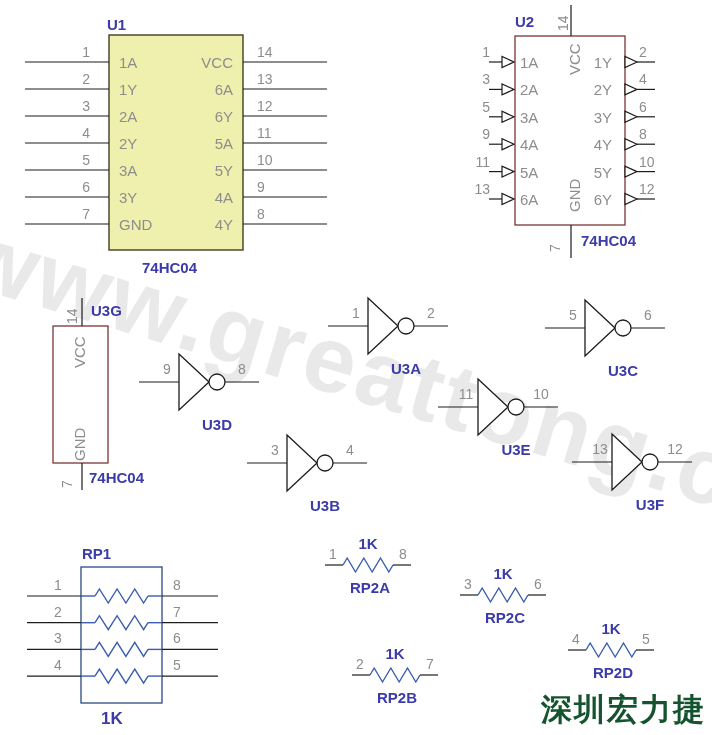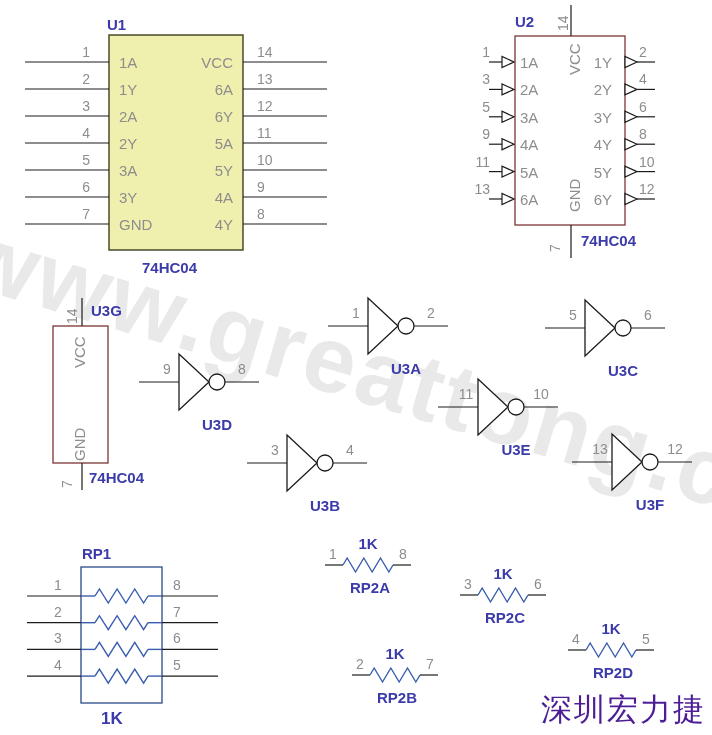--- a/index.html
+++ b/index.html
@@ -1,22 +1,22 @@
 <!DOCTYPE html>
 <html><head>
 <meta charset="utf-8">
 <style>
   html,body{margin:0;padding:0;background:#fff;}
   .stage{position:relative;width:712px;height:735px;background:#ffffff;overflow:hidden;
          font-family:"Liberation Sans",sans-serif;}
   .watermark{position:absolute;left:-18px;top:200px;font-size:94px;font-weight:600;
              letter-spacing:3px;color:#e9e9e9;transform:rotate(16.5deg);
              transform-origin:0 0;white-space:nowrap;z-index:0;}
-  .brand{position:absolute;left:541px;top:689px;font-size:31px;font-weight:normal;
-         color:#4c1d95;letter-spacing:2px;z-index:2;}
+  .brand{position:absolute;left:541px;top:689px;font-size:31px;font-weight:bold;
+         color:#14532d;letter-spacing:2px;z-index:2;}
   svg.canvas{position:absolute;left:0;top:0;z-index:1;}
   svg text{font-family:"Liberation Sans",sans-serif;}
   .num{fill:#8d8d8d;font-size:14px;}
   .plab{fill:#8d8d8d;font-size:15px;}
   .ref{fill:#3b3baa;font-size:15px;font-weight:bold;}
   .val{fill:#3b3baa;font-size:15px;font-weight:bold;}
   .valbig{fill:#3b3baa;font-size:17px;font-weight:bold;}
 </style>
 </head>
 <body>

